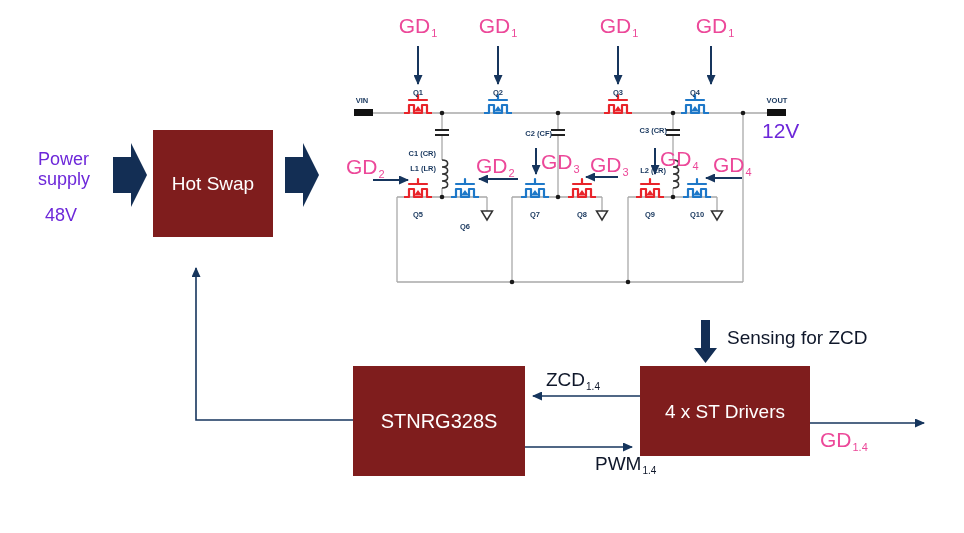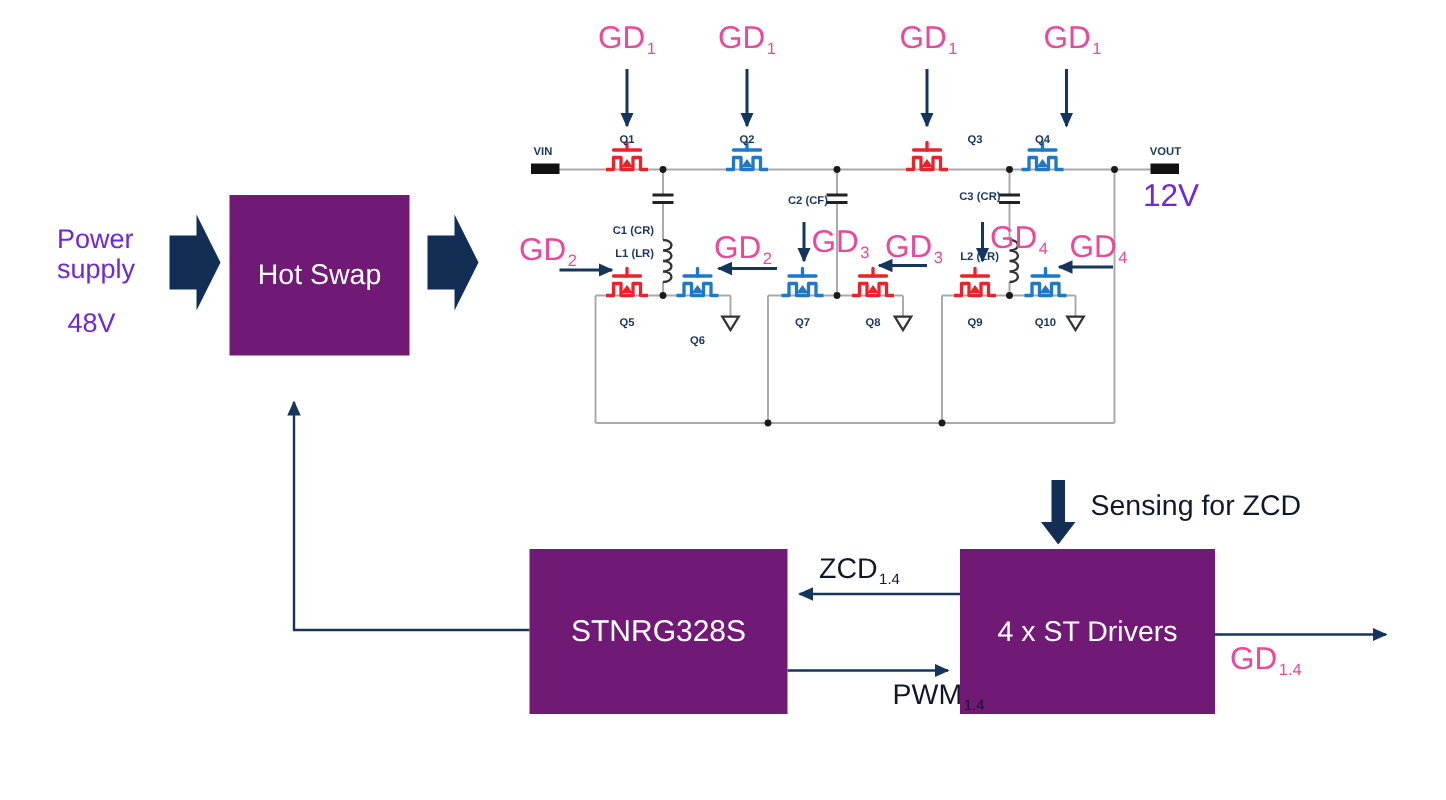--- a/index.html
+++ b/index.html
@@ -1,20 +1,20 @@
 <!DOCTYPE html>
 <html><head>
 <meta charset="utf-8">
 <style>
   html,body{margin:0;padding:0;background:#ffffff;}
   body{width:964px;height:533px;position:relative;overflow:hidden;
        font-family:"Liberation Sans", sans-serif;color:#16355d;}
   .abs{position:absolute;}
   .navy{color:#6d28d9;}
-  .block{position:absolute;background:#701a75;color:#ffffff;
+  .block{position:absolute;background:#7f1d1d;color:#ffffff;
          display:flex;flex-direction:column;align-items:center;justify-content:center;
          text-align:center;}
   .biglabel{position:absolute;font-size:21px;color:#ec4899;white-space:nowrap;}
   .midlabel{position:absolute;font-size:19px;color:#0f172a;white-space:nowrap;}
   .sub{font-size:11px;position:relative;top:4px;margin-left:1px;}
   .sub2{font-size:10px;position:relative;top:4px;margin-left:1px;}
   .tiny{position:absolute;font-size:7.5px;font-weight:bold;color:#17365d;white-space:nowrap;}
   .tiny.ctr{text-align:center;}
   .tiny.rt{text-align:right;}
   svg{position:absolute;left:0;top:0;}
@@ -138,21 +138,21 @@
 <div class="block" style="left:153px;top:130px;width:120px;height:107px;font-size:19px;">
   <span>Hot Swap</span>
 </div>
 
 <div class="tiny ctr" style="left:350px;top:96px;width:24px;">VIN</div>
 <div class="tiny ctr" style="left:764px;top:96px;width:26px;">VOUT</div>
 <div class="abs navy" style="left:762px;top:119px;font-size:21px;">12V</div>
 
 <div class="tiny ctr" style="left:404px;top:88px;width:28px;">Q1</div>
 <div class="tiny ctr" style="left:484px;top:88px;width:28px;">Q2</div>
-<div class="tiny ctr" style="left:636px;top:88px;width:28px;">Q3</div>
+<div class="tiny ctr" style="left:604px;top:88px;width:28px;">Q3</div>
 <div class="tiny ctr" style="left:681px;top:88px;width:28px;">Q4</div>
 <div class="tiny ctr" style="left:404px;top:210px;width:28px;">Q5</div>
 <div class="tiny ctr" style="left:451px;top:210px;width:28px;margin-top:12px;">Q6</div>
 <div class="tiny ctr" style="left:521px;top:210px;width:28px;">Q7</div>
 <div class="tiny ctr" style="left:568px;top:210px;width:28px;">Q8</div>
 <div class="tiny ctr" style="left:636px;top:210px;width:28px;">Q9</div>
 <div class="tiny ctr" style="left:683px;top:210px;width:28px;">Q10</div>
 
 <div class="tiny rt" style="left:376px;top:149px;width:60px;">C1 (CR)</div>
 <div class="tiny rt" style="left:492px;top:129px;width:60px;">C2 (CF)</div>
@@ -168,20 +168,20 @@
 <div class="biglabel" style="left:346px;top:155px;"><span>GD</span><span class="sub">2</span></div>
 <div class="biglabel" style="left:476px;top:154px;"><span>GD</span><span class="sub">2</span></div>
 <div class="biglabel" style="left:541px;top:150px;"><span>GD</span><span class="sub">3</span></div>
 <div class="biglabel" style="left:590px;top:153px;"><span>GD</span><span class="sub">3</span></div>
 <div class="biglabel" style="left:660px;top:147px;"><span>GD</span><span class="sub">4</span></div>
 <div class="biglabel" style="left:713px;top:153px;"><span>GD</span><span class="sub">4</span></div>
 
 <div class="block" style="left:353px;top:366px;width:172px;height:110px;font-size:20px;">
   <span>STNRG328S</span>
 </div>
-<div class="block" style="left:640px;top:366px;width:170px;height:110px;font-size:19px;line-height:25px;">
+<div class="block" style="left:640px;top:366px;width:170px;height:90px;font-size:19px;line-height:25px;">
   <span>4 x ST Drivers</span>
 </div>
 
 <div class="midlabel" style="left:546px;top:369px;"><span>ZCD</span><span class="sub2">1.4</span></div>
 <div class="midlabel" style="left:547px;top:453px;margin-left:48px;"><span>PWM</span><span class="sub2">1.4</span></div>
 <div class="biglabel" style="left:820px;top:428px;"><span>GD</span><span class="sub">1.4</span></div>
 <div class="midlabel" style="left:727px;top:327px;">Sensing for ZCD</div>
 
 </body></html>

